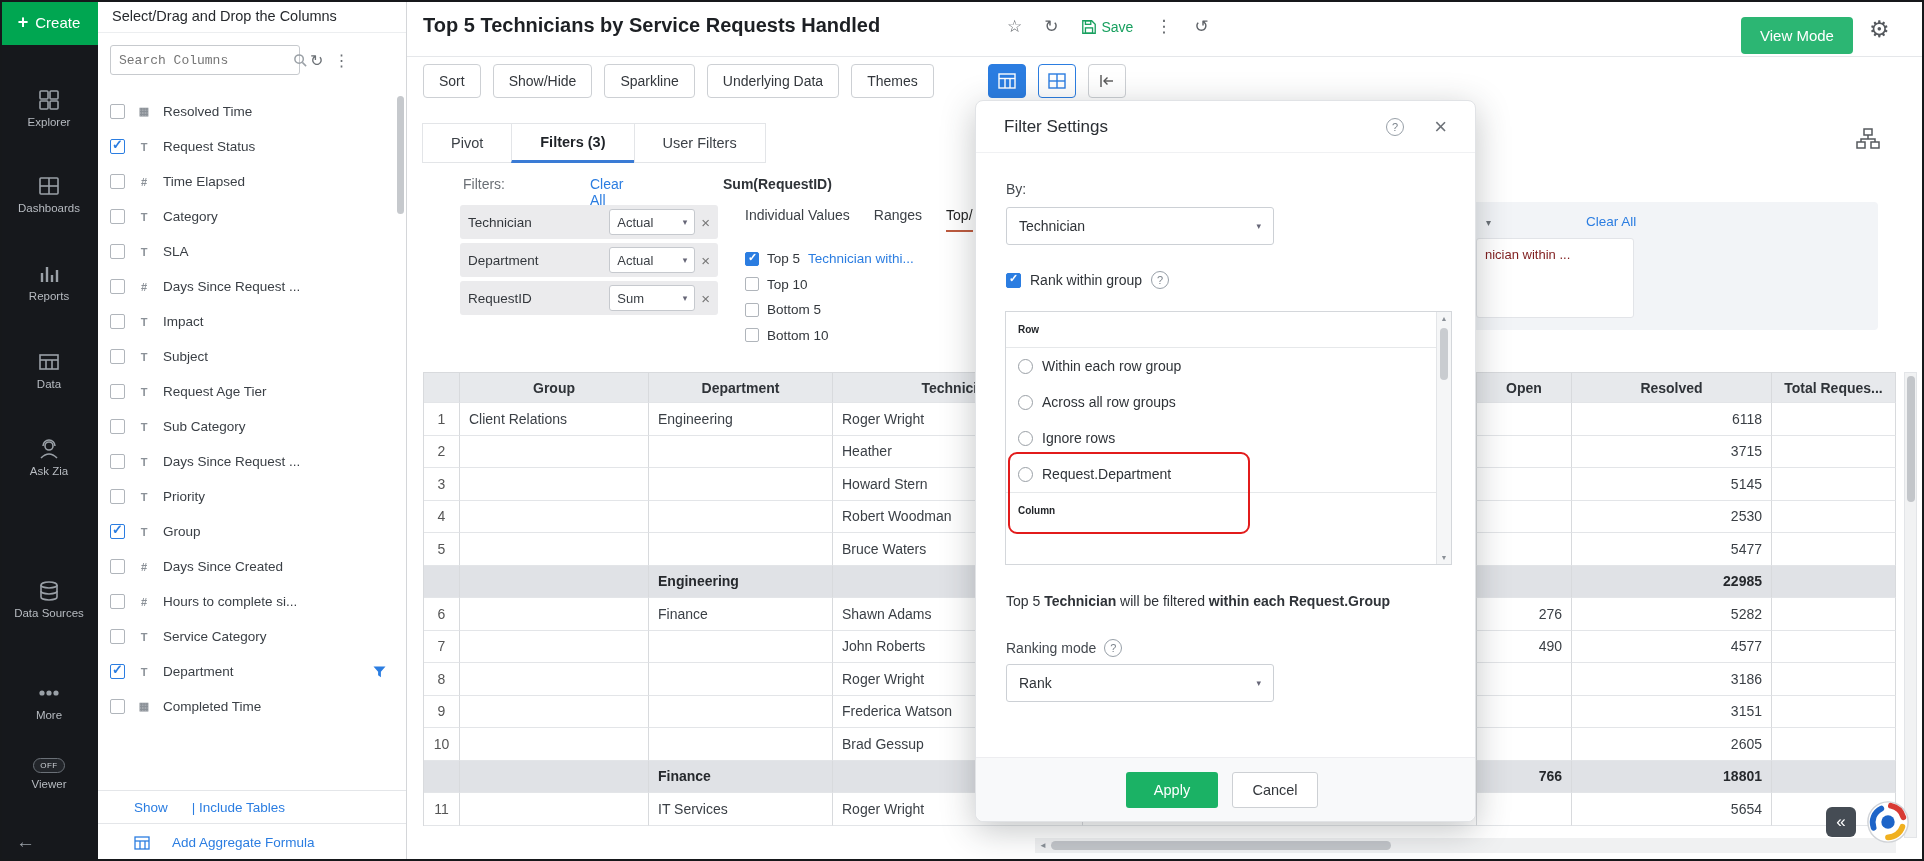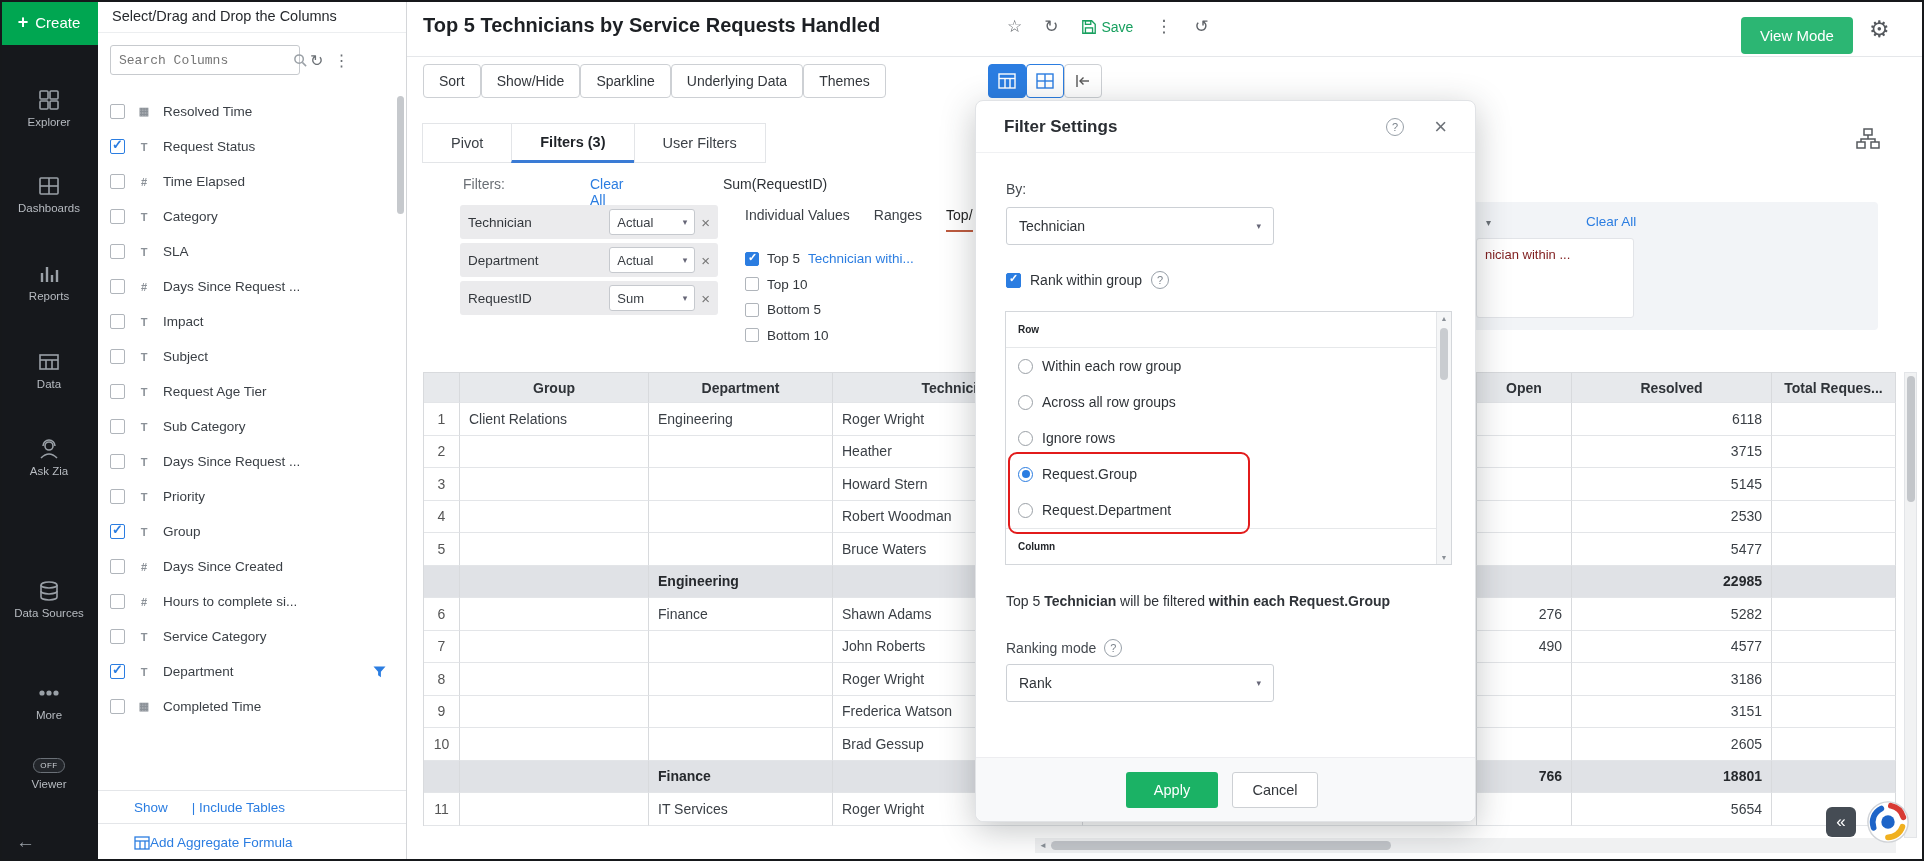--- a/index.html
+++ b/index.html
@@ -29,54 +29,54 @@
   .cb.checked{border-color:#2b7de1}
   .cb.checked::after{content:"✓";position:absolute;left:1px;top:-3px;font-size:13px;font-weight:700;color:#2b7de1}
   .cb.fill.checked{background:#2b7de1}
   .cb.fill.checked::after{color:#fff;left:2px;top:-2px;font-size:11px}
   .type-ic{width:20px;flex:none;color:#8a9097;font-size:11px;font-weight:700;text-align:center}
   .funnel{margin-left:auto;display:none}
   .funnel.show{display:block}
   .panel-thumb{position:absolute;right:2px;top:96px;width:7px;height:118px;background:#c6c9cd;border-radius:4px}
   .panel-footer{position:absolute;left:0;bottom:0;width:308px;border-top:1px solid #e4e6e9;background:#fff}
   .pf-row1{height:32px;display:flex;align-items:center;gap:24px;padding:0 0 0 36px;font-size:13.5px;color:#2b7de1}
-  .pf-row2{height:38px;border-top:1px solid #e4e6e9;display:flex;align-items:center;gap:0;padding:0 0 0 36px;font-size:13.5px;color:#2b7de1}
+  .pf-row2{height:38px;border-top:1px solid #e4e6e9;display:flex;align-items:center;gap:22px;padding:0 0 0 36px;font-size:13.5px;color:#2b7de1}
   .blue-link{color:#2b7de1;cursor:pointer}
 
   
   .topbar{position:absolute;left:407px;top:0;width:1517px;height:57px;background:#fff;border-bottom:1px solid #e5e7ea}
   .title{position:absolute;left:16px;top:14px;font-size:20px;font-weight:700;color:#1d2024}
   .title-icons{position:absolute;left:600px;top:16px;display:flex;align-items:center;gap:22px;color:#5f6368;font-size:17px}
   .save-group{display:flex;align-items:center;gap:5px;color:#18a05f;font-size:14px;cursor:pointer}
   .view-mode{position:absolute;left:1334px;top:17px;width:112px;height:37px;background:#2cb673;color:#fff;border-radius:4px;font-size:15px;display:flex;align-items:center;justify-content:center;cursor:pointer}
   .gear{position:absolute;left:1462px;top:16px;font-size:23px;color:#55595e;cursor:pointer}
 
   
-  .toolbar{position:absolute;left:423px;top:64px;display:flex;align-items:flex-start}
+  .toolbar{position:absolute;left:423px;top:64px;display:flex;gap:12px;align-items:flex-start}
   .tb-btn{height:34px;padding:0 15px;border:1px solid #cdd0d4;border-radius:4px;background:#fff;font-size:14px;color:#33373c;display:flex;align-items:center;cursor:pointer}
   .tb-ic{width:38px;height:34px;border:1px solid #2b7de1;border-radius:4px;display:flex;align-items:center;justify-content:center;cursor:pointer;background:#fff}
   .tb-ic svg{stroke:#2b7de1;fill:none;stroke-width:1.4}
   .tb-ic.active{background:#2b7de1}
   .tb-ic.active svg{stroke:#fff}
   .tb-ic.plain{border-color:#cdd0d4}
   .tb-ic.plain svg{stroke:#555}
   .hier-icon{position:absolute;left:1856px;top:128px;cursor:pointer}
   .hier-icon svg{stroke:#55595e;fill:none;stroke-width:1.5}
 
   
   .tabs{position:absolute;left:423px;top:123px;display:flex;align-items:stretch;height:40px}
   .tab{padding:0 28px;display:flex;align-items:center;font-size:14.5px;color:#3c4147;background:#fff;border:1px solid #e3e5e8;margin-left:-1px;cursor:pointer}
   .tab.active{font-weight:700;color:#1f2328;border-bottom:3px solid #3a7bd5}
   .reset-all{position:absolute;left:1000px;top:133px;font-size:14px}
 
   
   .filters-row{position:absolute;left:423px;top:176px;height:20px;font-size:14px}
   .filters-label{position:absolute;left:40px;color:#6a6f75}
   .clear-filters{position:absolute;left:167px}
-  .sum-label{position:absolute;left:300px;color:#2f3338;font-weight:400;white-space:nowrap}
+  .sum-label{position:absolute;left:300px;color:#2f3338;font-weight:700;white-space:nowrap}
   .chips{position:absolute;left:460px;top:205px;width:258px;display:flex;flex-direction:column;gap:4px}
   .chip{height:34px;background:#ebebed;border-radius:3px;display:flex;align-items:center;gap:6px;padding:0 8px}
   .chip-name{flex:1;font-size:13.5px;color:#33373c;overflow:hidden;white-space:nowrap}
   .chip-select{width:86px;height:26px;background:#fff;border:1px solid #c6c9ce;border-radius:3px;display:flex;align-items:center;justify-content:space-between;padding:0 7px;font-size:13px;color:#3a3f45;cursor:pointer}
   .chip-close{color:#777;font-size:15px;cursor:pointer}
   .caret{color:#667;font-size:9px}
   .vtabs{position:absolute;left:745px;top:207px;display:flex;gap:24px;font-size:14px;color:#3c4147}
   .vtab{padding-bottom:7px;cursor:pointer;white-space:nowrap}
   .vtab.active{color:#222;border-bottom:2px solid #bd5a3e}
   .vopts{position:absolute;left:745px;top:246px;display:flex;flex-direction:column}
@@ -105,21 +105,21 @@
   .hs-arrow{width:16px;text-align:center;font-size:8px;color:#8a9097;cursor:pointer}
   .hthumb{width:340px;height:9px;background:#c3c6ca;border-radius:5px}
 
   
   .collapse-btn{position:absolute;left:1826px;top:807px;width:30px;height:30px;background:#454c54;color:#fff;border-radius:6px;display:flex;align-items:center;justify-content:center;font-size:17px;cursor:pointer;z-index:6}
   .logo{position:absolute;left:1865px;top:799px;width:46px;height:46px;z-index:6}
 
   
   .modal{position:absolute;left:975px;top:100px;width:501px;height:722px;background:#fff;border:1px solid #e1e3e6;border-radius:8px;box-shadow:0 8px 34px rgba(40,45,50,.28);z-index:60}
   .m-head{height:52px;display:flex;align-items:center;padding:0 28px;border-bottom:1px solid #f0f1f3}
-  .m-title{font-size:17px;font-weight:700;color:#2a2e33;flex:1}
+  .m-title{font-size:17px;font-weight:400;color:#2a2e33;flex:1}
   .qmark{width:18px;height:18px;border:1.5px solid #98a0a8;border-radius:50%;color:#7d858d;font-size:11px;display:inline-flex;align-items:center;justify-content:center;flex:none;cursor:pointer}
   .m-close{margin-left:30px;font-size:22px;color:#6d7278;cursor:pointer}
   .m-label{position:absolute;left:30px;font-size:14px;color:#43484e}
   .m-select{position:absolute;left:30px;width:268px;height:38px;border:1px solid #ccd0d5;border-radius:3px;display:flex;align-items:center;justify-content:space-between;padding:0 12px;font-size:14px;color:#2f3338;cursor:pointer;background:#fff}
   .rank-row{position:absolute;left:30px;top:170px;display:flex;align-items:center;gap:9px;font-size:14px;color:#2f3338}
   .listbox{position:absolute;left:29px;top:210px;width:447px;height:254px;border:1px solid #d4d7db;background:#fff}
   .lb-group{height:36px;display:flex;align-items:center;padding:0 12px;font-size:10px;font-weight:700;color:#23262a;border-bottom:1px solid #e6e8ea}
   .lb-group.bottom{border-bottom:none;border-top:1px solid #e6e8ea}
   .lb-opt{height:36px;display:flex;align-items:center;gap:9px;padding:0 12px;font-size:14px;color:#2f3338;cursor:pointer}
   .radio{width:15px;height:15px;border:1.5px solid #9aa0a6;border-radius:50%;background:#fff;position:relative;flex:none}
@@ -770,24 +770,20 @@
         <div class="lb-opt">
           <span class="radio"></span>
           <span>Across all row groups</span>
         </div>
 
         <div class="lb-opt">
           <span class="radio"></span>
           <span>Ignore rows</span>
         </div>
 
-        <div class="lb-opt selected">
-          <span class="radio"></span>
-          <span>Request.Group</span>
-        </div>
 
         <div class="lb-opt">
           <span class="radio"></span>
           <span>Request.Department</span>
         </div>
       </div>
     <div class="lb-group bottom">Column</div>
     <div class="lb-scroll">
       <span class="lb-up">▲</span>
       <div class="lb-thumb"></div>

